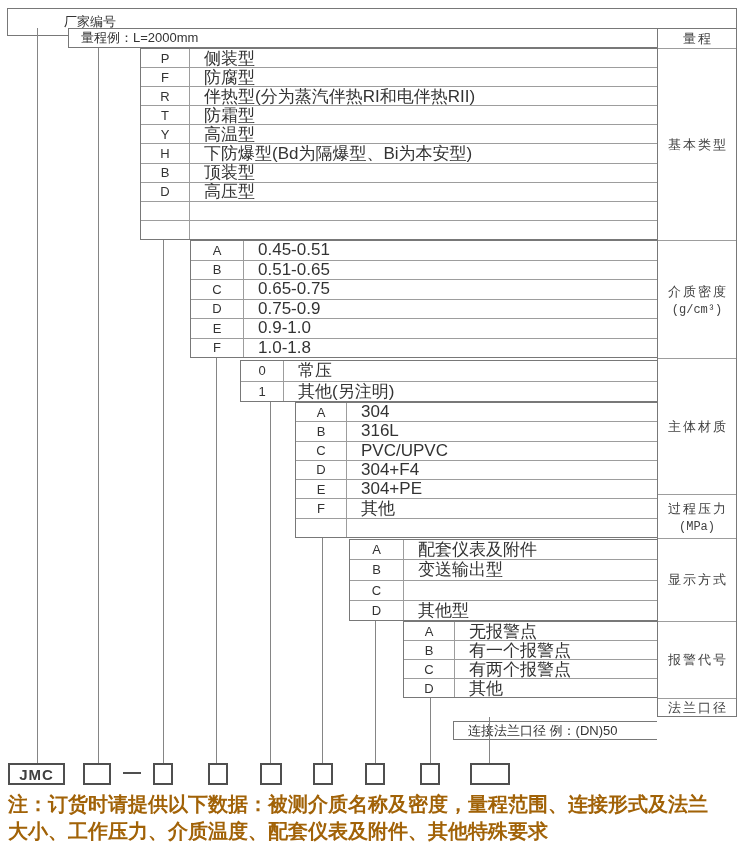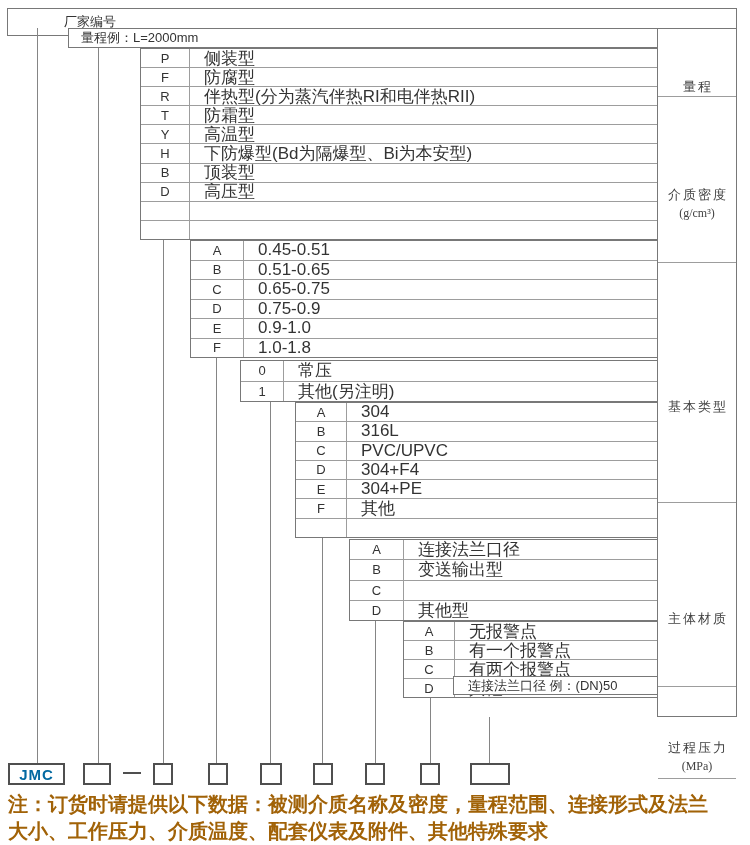--- a/index.html
+++ b/index.html
@@ -16,30 +16,30 @@
   .code{display:flex;align-items:center;justify-content:center;border-right:1px solid #9d9d9d;
         font-size:13px;color:#333;flex:0 0 auto;}
   .desc{flex:1;display:flex;align-items:center;padding-left:14px;font-size:17px;color:#333;
         white-space:nowrap;overflow:hidden;}
   .c48{width:48px;} .c52{width:52px;} .c42{width:42px;} .c50{width:50px;} .c53{width:53px;}
   
   .labelcol{position:absolute;left:657px;top:28px;width:80px;height:689px;box-sizing:border-box;
             border:1px solid #787878;display:flex;flex-direction:column;background:#fff;}
   .lcell{box-sizing:border-box;border-bottom:1px solid #9d9d9d;display:flex;flex-direction:column;
          align-items:center;justify-content:center;
-         font-family:Liberation Serif, serif;font-size:13px;color:#424242;
-         letter-spacing:2px;text-indent:2px;flex:0 0 auto;margin-top:48px;}
+         font-family:Liberation Mono, monospace;font-size:13px;color:#424242;
+         letter-spacing:2px;text-indent:2px;flex:0 0 auto;}
   .lcell:last-child{border-bottom:none;flex:1;}
   .lsub{font-size:12px;letter-spacing:0;text-indent:0;margin-top:2px;}
   
   .vline{position:absolute;width:1px;background:#858585;}
   
   .mbox{position:absolute;top:763px;height:22px;box-sizing:border-box;border:2px solid #4f4f4f;
         background:#fff;display:flex;align-items:center;justify-content:center;}
-  .mprefix{font-size:15px;font-weight:bold;color:#0369a1;letter-spacing:1px;}
+  .mprefix{font-size:15px;font-weight:bold;color:#404040;letter-spacing:1px;}
   .dash{position:absolute;top:772px;height:2px;background:#4f4f4f;}
   
   .note{position:absolute;left:8px;top:791px;width:736px;font-size:20px;font-weight:bold;
         color:#a16207;line-height:27px;white-space:nowrap;}
 </style>
 </head>
 <body>
 
 <div class="canvas">
 
@@ -159,21 +159,21 @@
       </div>
     <div class="row">
         <div class="code c50"></div>
         <div class="desc"></div>
       </div>
   </div>
 
   <div class="t" style="left:349px;top:539px;width:308px;height:82px;">
     <div class="row">
         <div class="code c53">A</div>
-        <div class="desc">连接法兰口径</div>
+        <div class="desc">配套仪表及附件</div>
       </div>
     <div class="row">
         <div class="code c53">B</div>
         <div class="desc">变送输出型</div>
       </div>
     <div class="row">
         <div class="code c53">C</div>
       </div>
     <div class="row">
         <div class="code c53">D</div>
@@ -193,34 +193,34 @@
     <div class="row">
         <div class="code c50">C</div>
         <div class="desc">有两个报警点</div>
       </div>
     <div class="row">
         <div class="code c50">D</div>
         <div class="desc">其他</div>
       </div>
   </div>
 
-  <div class="cellbox" style="left:453px;top:676px;width:204px;height:19px;padding-left:14px;border-right:none;">
+  <div class="cellbox" style="left:453px;top:721px;width:204px;height:19px;padding-left:14px;border-right:none;">
     <span>连接法兰口径 例：(DN)50</span>
   </div>
 
   <div class="labelcol">
     <div class="lcell" style="height:20px;">
         <span>量程</span>
       </div>
+    <div class="lcell" style="height:192px;">
+        <span>基本类型</span>
+      </div>
     <div class="lcell" style="height:118px;">
         <span>介质密度</span>
         <span class="lsub">(g/cm³)</span>
-      </div>
-    <div class="lcell" style="height:192px;">
-        <span>基本类型</span>
       </div>
     <div class="lcell" style="height:136px;">
         <span>主体材质</span>
       </div>
     <div class="lcell" style="height:44px;">
         <span>过程压力</span>
         <span class="lsub">(MPa)</span>
       </div>
     <div class="lcell" style="height:83px;">
         <span>显示方式</span>

